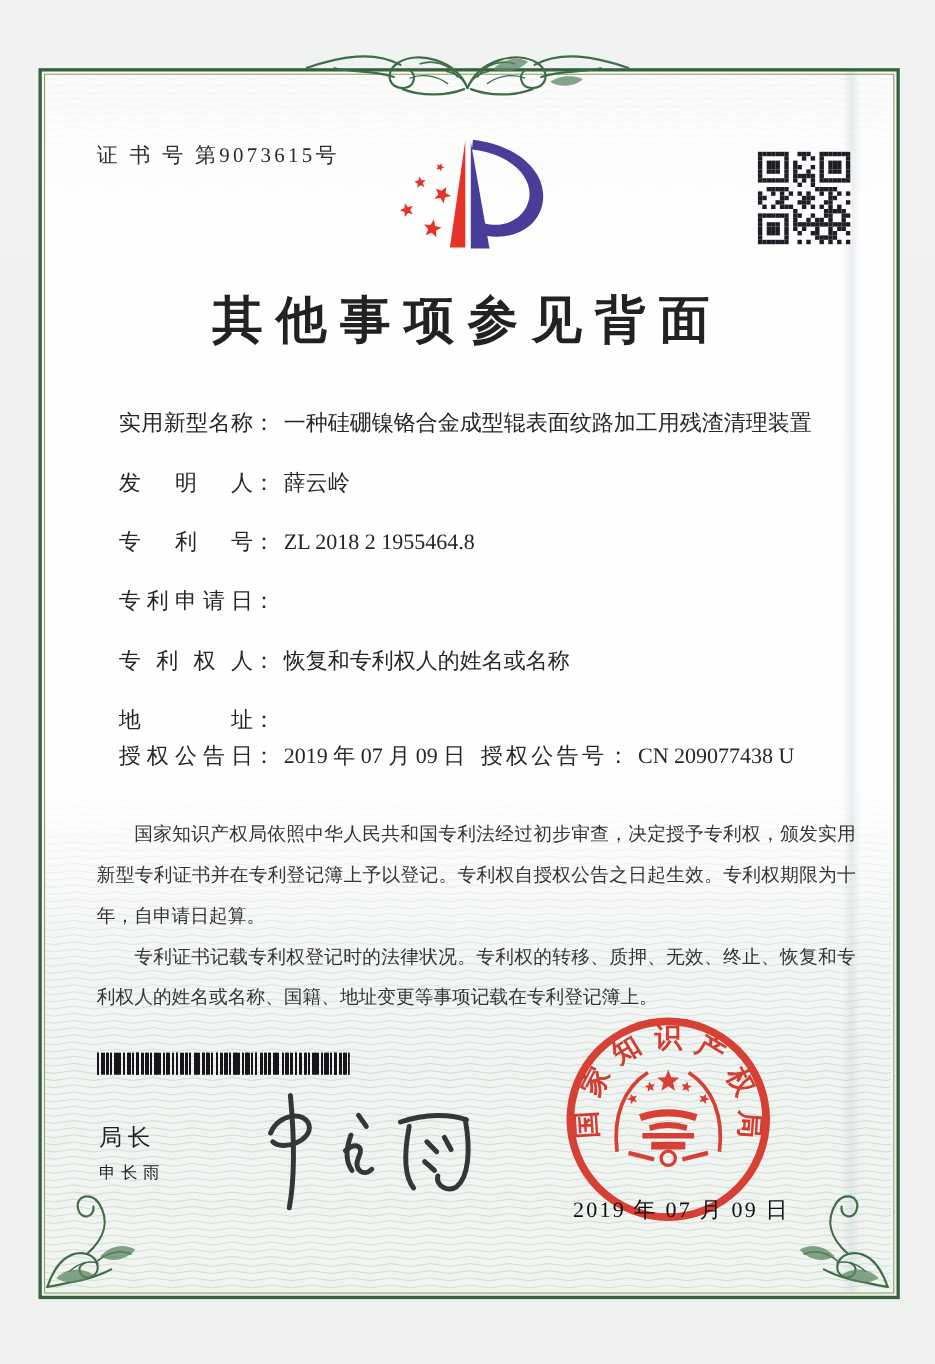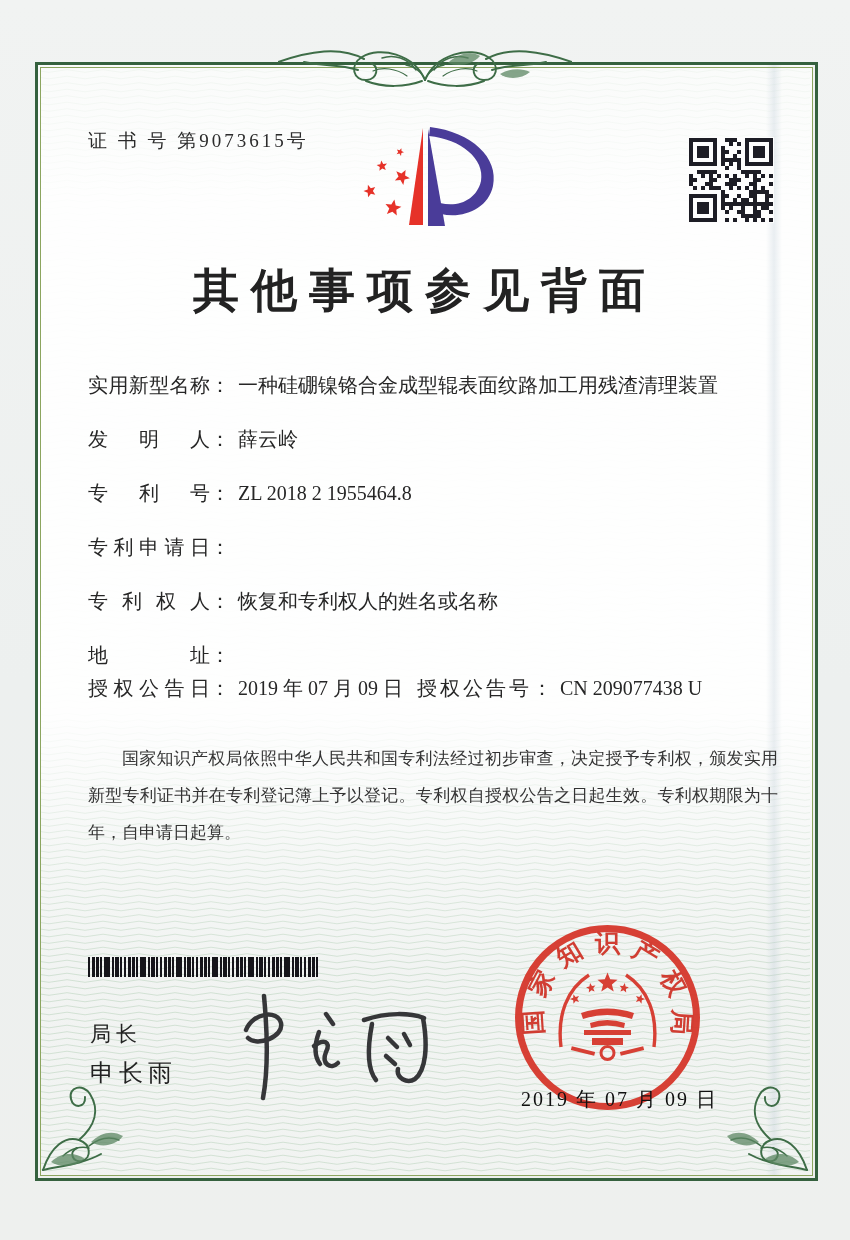--- a/index.html
+++ b/index.html
@@ -26,37 +26,37 @@
   .cert-no{position:absolute;left:88px;top:128px;font-size:19px;letter-spacing:3px;}
   .logo{position:absolute;left:360px;top:110px;}
   .qr{position:absolute;left:688px;top:137px;width:86px;height:86px;background:#fdfdfd;
     display:grid;grid-template-columns:repeat(21,1fr);grid-template-rows:repeat(21,1fr);padding:1px;box-sizing:border-box;}
   .qr b{background:#1d1d25;display:block;}
   .title{position:absolute;left:0;top:260px;width:100%;text-align:center;
     font-size:46px;font-weight:bold;letter-spacing:12px;color:#222;}
   .fields{position:absolute;left:88px;top:372px;width:692px;font-size:20px;color:#262626;}
   .frow{display:flex;align-items:flex-start;line-height:26px;margin-bottom:28px;}
   .frow.addr{margin-bottom:7px;}
-  .flabel{display:inline-block;width:122px;text-align:justify;text-align-last:justify;flex:0 0 122px;}
+  .flabel{display:inline-block;width:122px;text-align:justify;text-align-last:justify;flex:0 0 122px;margin-left:20px;}
   .fcolon{margin:0 8px 0 0;}
   .fvalue{flex:1 1 auto;}
   .addr .fvalue{flex:0 1 505px;max-width:505px;}
   .flabel2{margin-left:14px;letter-spacing:3px;white-space:nowrap;}
   .fvalue2{white-space:nowrap;}
   .grant .fvalue{flex:0 0 auto;}
   .paras{position:absolute;left:88px;top:740px;width:690px;font-size:17px;line-height:37px;
     text-align:justify;color:#333;}
   .paras p{margin:0;text-indent:2em;}
   .barcode{position:absolute;left:88px;top:957px;width:230px;height:20px;
     background:
       repeating-linear-gradient(90deg,#15151a 0 2px,rgba(0,0,0,0) 2px 4px),
       repeating-linear-gradient(90deg,#15151a 0 1px,rgba(0,0,0,0) 1px 6px),
       repeating-linear-gradient(90deg,#15151a 0 2px,rgba(0,0,0,0) 2px 9px);}
   .signer-title{position:absolute;left:90px;top:1020px;font-size:21px;letter-spacing:5px;color:#222;}
-  .signer-name{position:absolute;left:90px;top:1057px;font-size:24px;letter-spacing:5px;color:#222;}
+  .signer-name{position:absolute;left:90px;top:1057px;font-size:15px;letter-spacing:5px;color:#222;}
   .signature{position:absolute;left:226px;top:990px;}
   .seal{position:absolute;left:505px;top:915px;mix-blend-mode:multiply;opacity:.95;}
   .seal-date{position:absolute;left:521px;top:1086px;font-size:20px;letter-spacing:2px;color:#101010;z-index:5;}
   .page-no{position:absolute;left:0;top:1145px;width:100%;text-align:center;font-size:16px;letter-spacing:2px;color:#333;}
   .back-note{position:absolute;left:0;top:1197px;width:100%;text-align:center;font-size:18px;letter-spacing:5px;color:#3a3a3a;}
   .orn{position:absolute;z-index:2;pointer-events:none;}
   .orn-top{left:278px;top:34px;}
   .orn-bl{left:39px;top:1082px;}
   .orn-br{left:719px;top:1082px;}
 </style>
@@ -568,20 +568,21 @@
           <span class="fcolon">：</span>
           <span class="fvalue">2019 年 07 月 09 日</span>
         <span class="flabel2">授权公告号</span>
           <span class="fcolon">：</span>
           <span class="fvalue2">CN 209077438 U</span>
       </div>
     </div>
 
     <div class="paras">
       <p>国家知识产权局依照中华人民共和国专利法经过初步审查，决定授予专利权，颁发实用新型专利证书并在专利登记簿上予以登记。专利权自授权公告之日起生效。专利权期限为十年，自申请日起算。</p>
+      <p>专利证书记载专利权登记时的法律状况。专利权的转移、质押、无效、终止、恢复和专利权人的姓名或名称、国籍、地址变更等事项记载在专利登记簿上。</p>
     </div>
 
     <div class="barcode"></div>
 
     <div class="signer-title">局长</div>
     <div class="signer-name">申长雨</div>
 
     <svg class="signature" width="214" height="114" viewBox="0 0 214 114">
       <g fill="none" stroke="#26262a" stroke-width="4.5" stroke-linecap="round" opacity="0.92">
         <path d="M20,40 C27,22 52,20 55,33 C58,47 31,57 22,48"></path>

